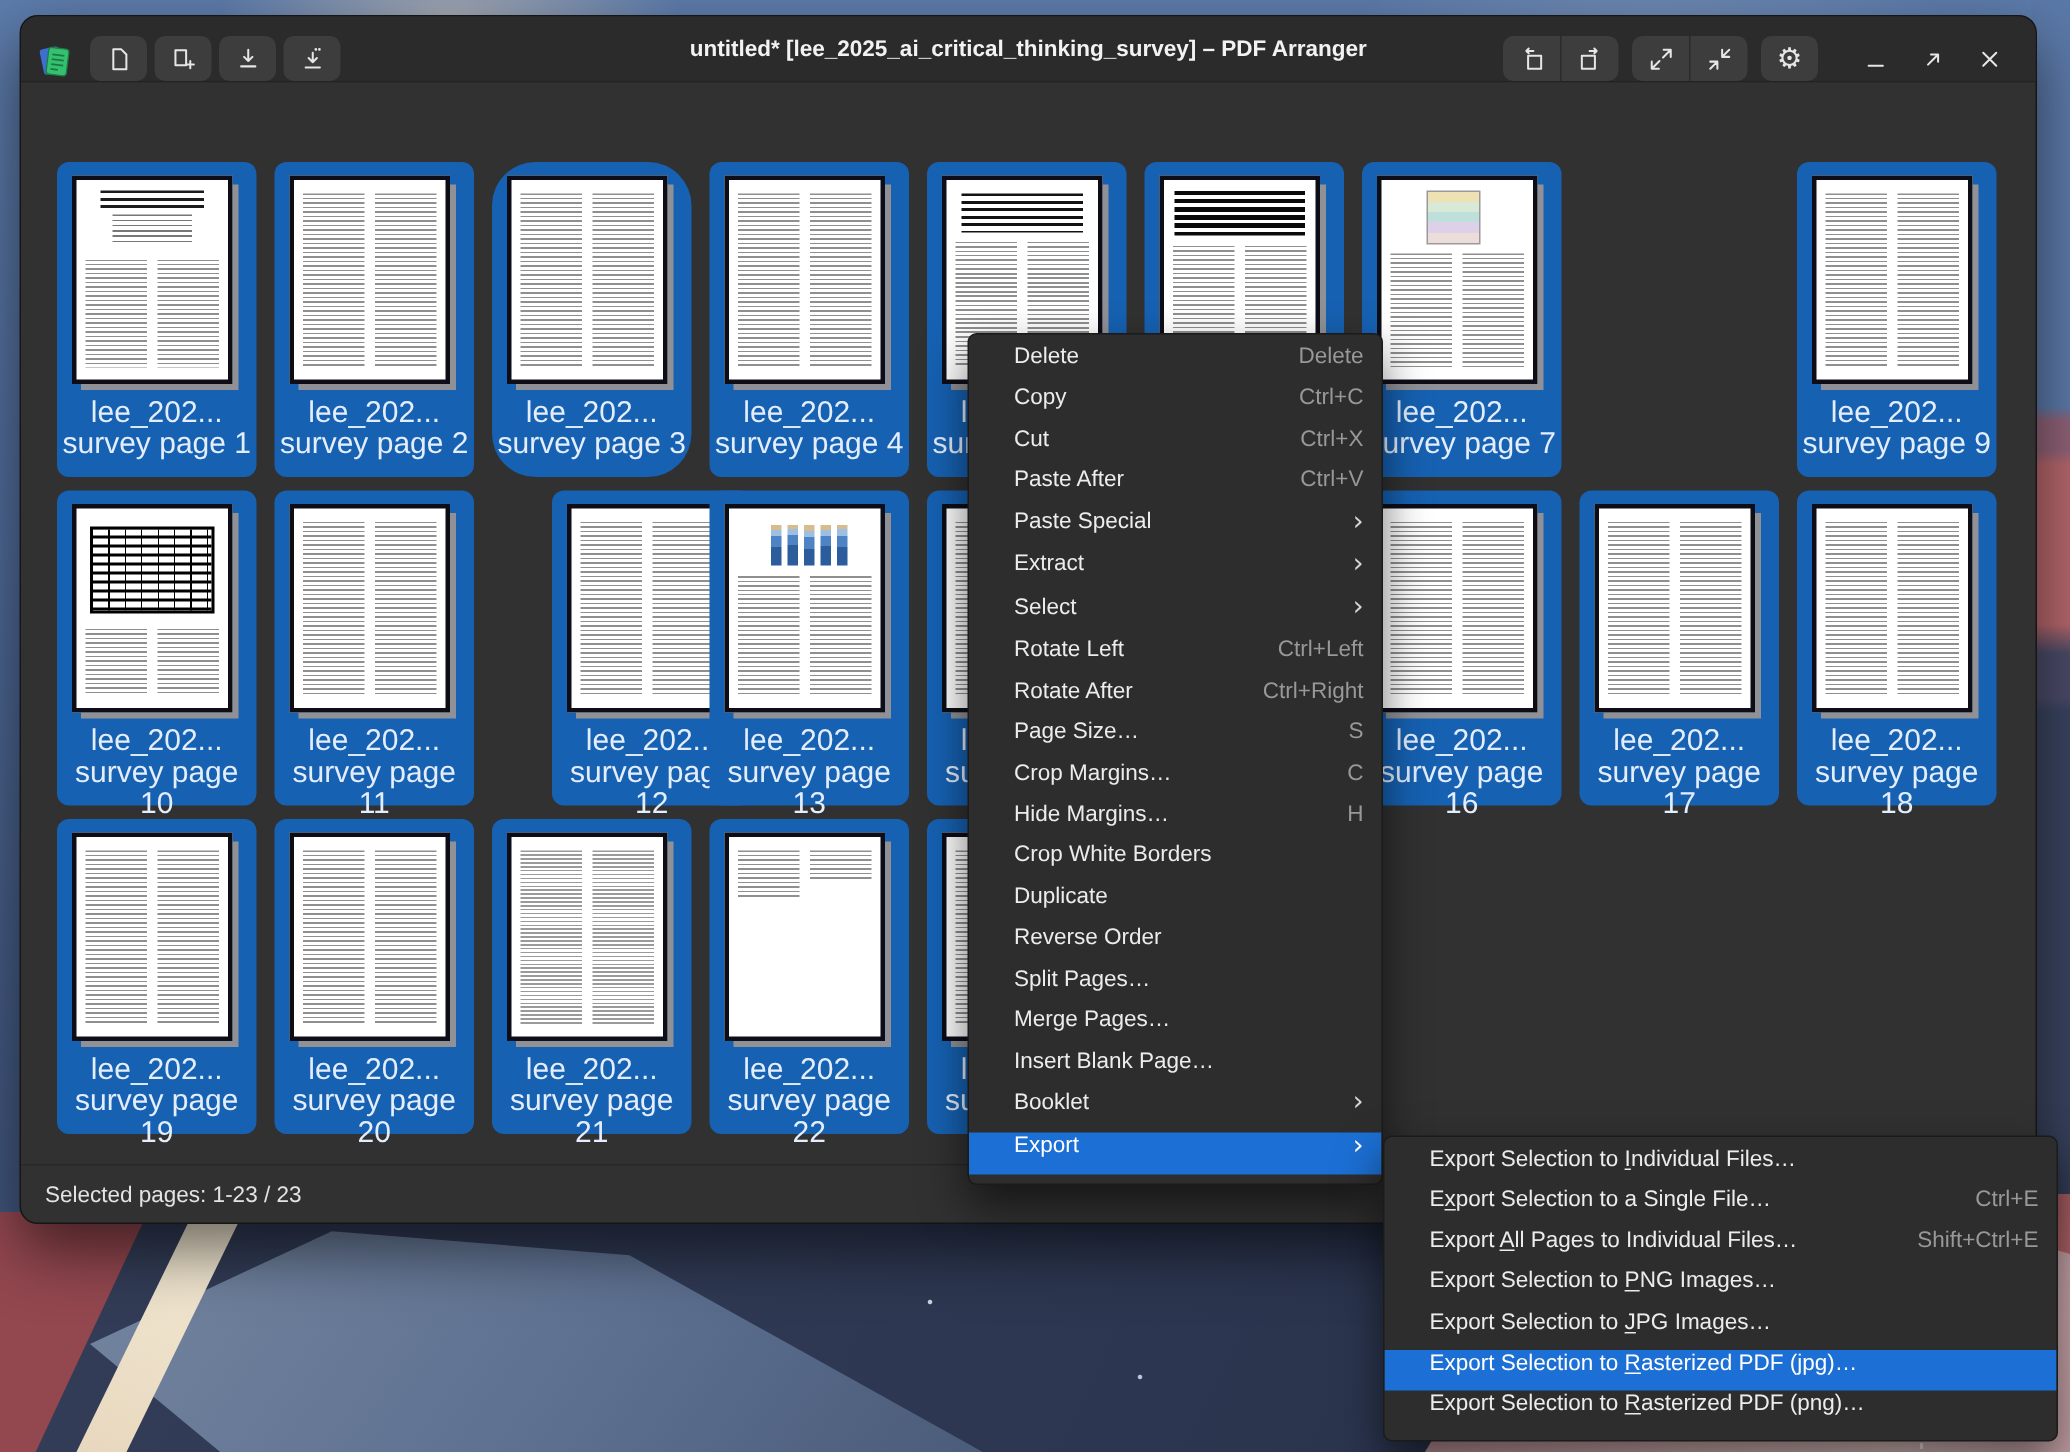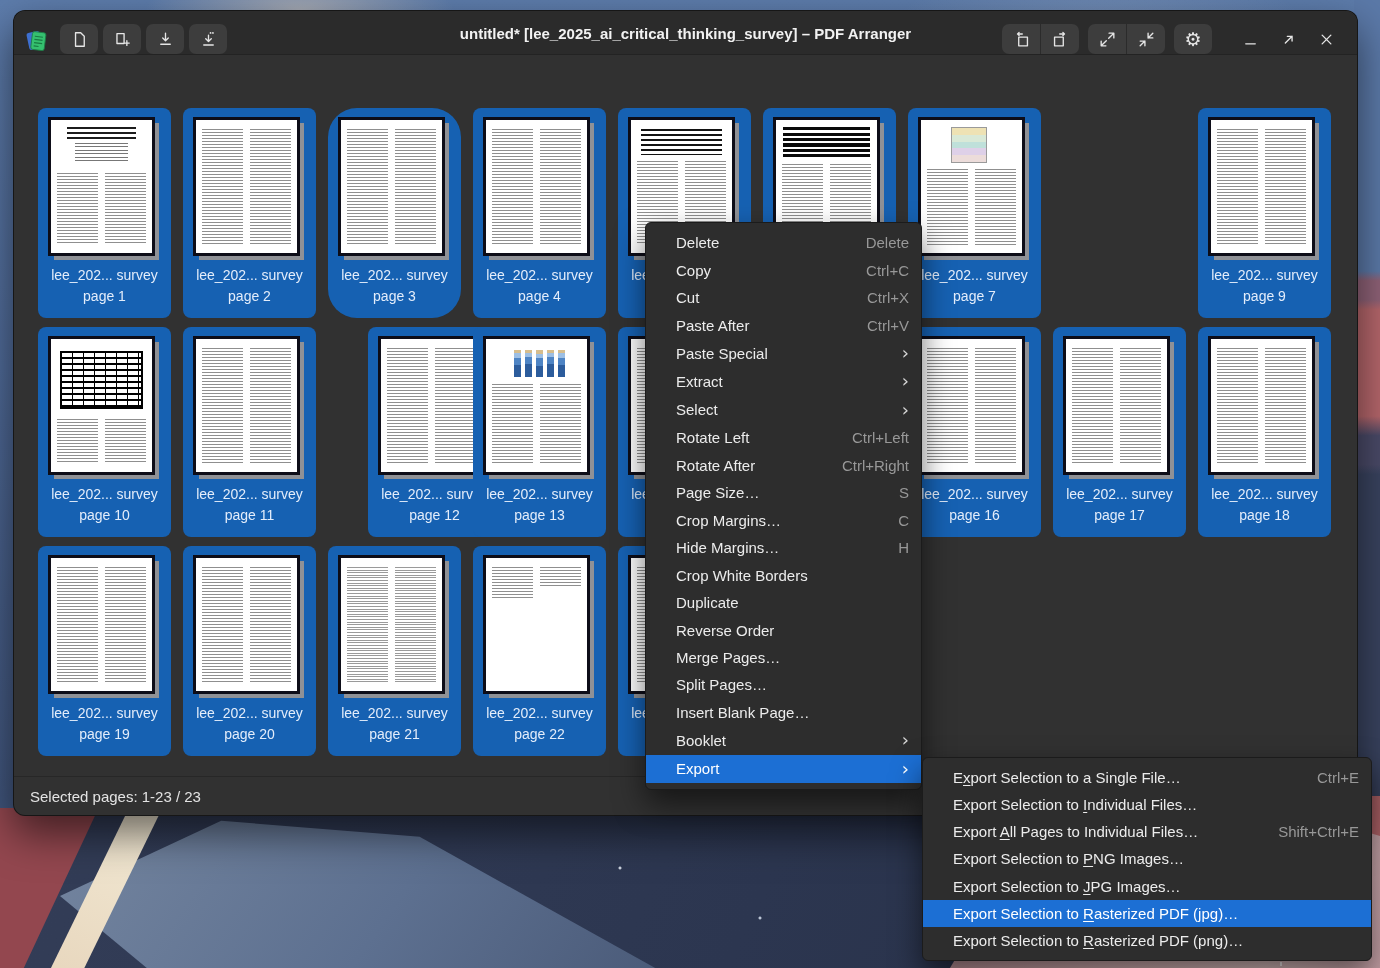--- a/index.html
+++ b/index.html
@@ -93,34 +93,34 @@
       linear-gradient(to top,#2c5c9c 0 50%,#4e84c4 50% 76%,#9dbfe4 76% 90%,#d6bd8d 90% 100%),
       linear-gradient(to top,#2c5c9c 0 42%,#4e84c4 42% 70%,#9dbfe4 70% 86%,#d6bd8d 86% 100%),
       linear-gradient(to top,#2c5c9c 0 48%,#4e84c4 48% 74%,#9dbfe4 74% 88%,#d6bd8d 88% 100%),
       linear-gradient(to top,#2c5c9c 0 45%,#4e84c4 45% 72%,#9dbfe4 72% 89%,#d6bd8d 89% 100%);
     background-size:7px 88%;
     background-position:2px 100%,13px 100%,24px 100%,35px 100%,46px 100%;}
   .t-list::before,.t-list::after{background:repeating-linear-gradient(to bottom,#9a9a9a 0 1px,transparent 1px 2.6px);}
   .t-sparse::before{bottom:auto;height:24%;}
   .t-sparse::after{bottom:auto;height:15%;}
   .plabel{position:absolute;left:2px;right:2px;top:157px;text-align:center;color:#e3edfb;
-    font-size:14px;line-height:21px;}
+    font-size:20px;line-height:21px;}
 
   
   .statusbar{position:absolute;left:0;right:0;bottom:0;height:39px;border-top:1px solid #272727;
     border-radius:0 0 12px 12px;display:flex;align-items:center;padding-left:16px;
     font-size:15px;color:#e3e3e3;}
 
   
   .menu,.submenu{position:absolute;background:var(--menubg);border:1px solid #1b1b1b;
     border-radius:6px;overflow:hidden;box-shadow:0 14px 30px rgba(0,0,0,.55);padding:6px 0;
     display:flex;flex-direction:column;}
   .menu{left:645px;top:222px;width:277px;height:568px;z-index:50;}
   .submenu{left:922px;top:757px;width:450px;height:204px;z-index:60;}
-  .mi{display:flex;align-items:center;padding:0 12px 0 30px;font-size:15px;color:#ececec;flex:1 1 auto;gap:28px;}
+  .mi{display:flex;align-items:flex-start;padding:0 12px 0 30px;font-size:15px;color:#ececec;flex:1 1 auto;gap:28px;}
   .mi .lab{flex:1 1 auto;white-space:nowrap;overflow:hidden;}
   .mi .sc{color:#989898;margin-left:24px;white-space:nowrap;}
   .mi .chev{color:#d6d6d6;font-size:18px;line-height:1;margin-left:24px;font-family:"DejaVu Sans",sans-serif;}
   .mi.hl{background:var(--hl-blue);color:#fff;}
   .mi.hl .chev{color:#fff;}
   .mn{text-decoration:underline;text-underline-offset:2px;}
 </style>
 </head>
 <body>
 
@@ -408,47 +408,47 @@
     <div class="mi">
       <span class="lab">Crop White Borders</span>
     </div>
     <div class="mi">
       <span class="lab">Duplicate</span>
     </div>
     <div class="mi">
       <span class="lab">Reverse Order</span>
     </div>
     <div class="mi">
+      <span class="lab">Split Pages…</span>
+    </div>
+    <div class="mi">
       <span class="lab">Merge Pages…</span>
-    </div>
-    <div class="mi">
-      <span class="lab">Split Pages…</span>
     </div>
     <div class="mi">
       <span class="lab">Insert Blank Page…</span>
     </div>
     <div class="mi">
       <span class="lab">Booklet</span>
       <span class="chev">›</span>
     </div>
     <div class="mi hl">
       <span class="lab">Export</span>
       <span class="chev">›</span>
     </div>
   </div>
 
 <div class="submenu" id="exportmenu">
     <div class="mi">
+      <span class="lab">Export Selection to <span class="mn">I</span>ndividual Files…</span>
+    </div>
+    <div class="mi">
       <span class="lab">E<span class="mn">x</span>port Selection to a Single File…</span>
       <span class="sc">Ctrl+E</span>
     </div>
     <div class="mi">
-      <span class="lab">Export Selection to <span class="mn">I</span>ndividual Files…</span>
-    </div>
-    <div class="mi">
       <span class="lab">Export <span class="mn">A</span>ll Pages to Individual Files…</span>
       <span class="sc">Shift+Ctrl+E</span>
     </div>
     <div class="mi">
       <span class="lab">Export Selection to <span class="mn">P</span>NG Images…</span>
     </div>
     <div class="mi">
       <span class="lab">Export Selection to <span class="mn">J</span>PG Images…</span>
     </div>
     <div class="mi hl">

